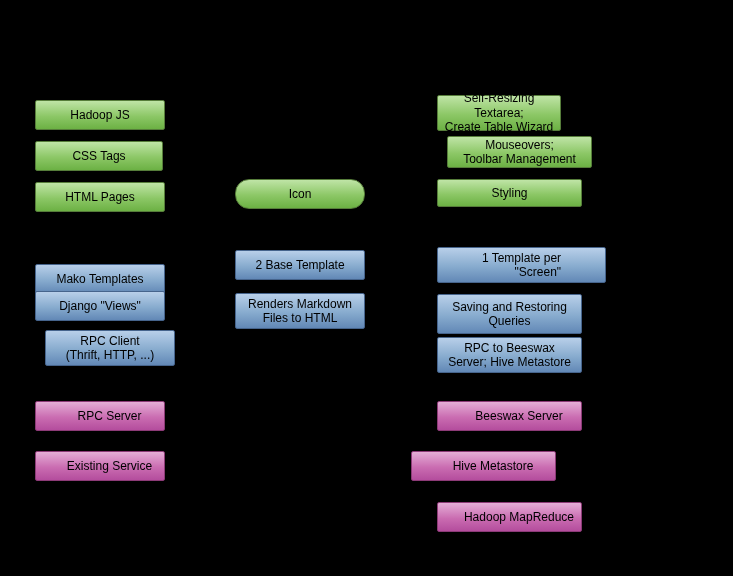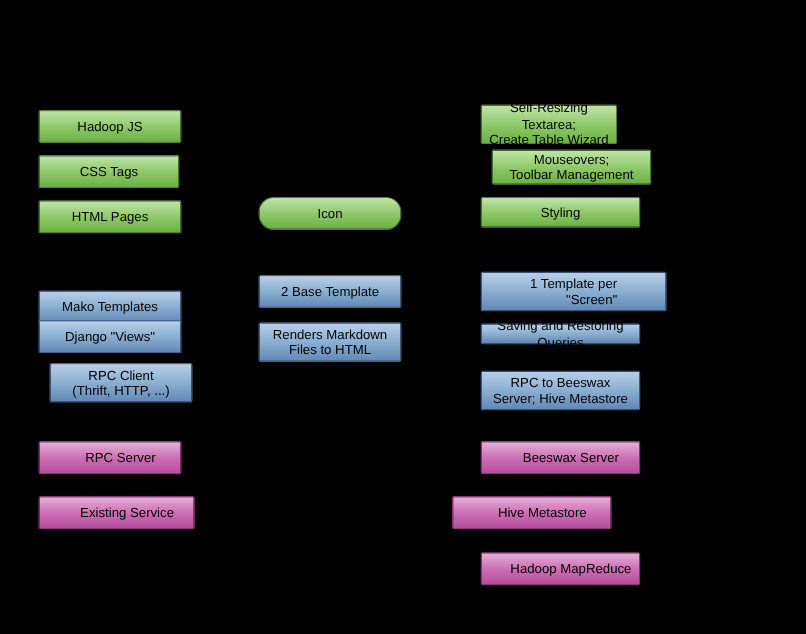--- a/index.html
+++ b/index.html
@@ -48,35 +48,35 @@
 <div class="canvas">
 
   <div class="node green" style="left:35px;  top:100px; width:130px; height:30px;">Hadoop JS</div>
   <div class="node green" style="left:35px;  top:141px; width:128px; height:30px;">CSS Tags</div>
   <div class="node green" style="left:35px;  top:182px; width:130px; height:30px;">HTML Pages</div>
   <div class="node blue" style="left:35px;  top:250px; width:130px; height:30px;margin-top:14px;">Mako Templates</div>
   <div class="node blue" style="left:35px;  top:291px; width:130px; height:30px;">Django "Views"</div>
   <div class="node blue" style="left:45px;  top:330px; width:130px; height:36px;">RPC Client
 (Thrift, HTTP, ...)</div>
   <div class="node magenta" style="left:35px;  top:401px; width:130px; height:30px;">RPC Server</div>
-  <div class="node magenta" style="left:35px;  top:451px; width:142px; height:30px;">Existing Service</div>
+  <div class="node magenta" style="left:35px;  top:451px; width:130px; height:30px;">Existing Service</div>
 
   <div class="node green" style="left:235px; top:179px; width:130px; height:30px;border-radius:14px;">Icon</div>
   <div class="node blue" style="left:235px; top:250px; width:130px; height:30px;">2 Base Template</div>
   <div class="node blue" style="left:235px; top:293px; width:130px; height:36px;">Renders Markdown
 Files to HTML</div>
 
   <div class="node green" style="left:437px; top:95px;  width:124px; height:36px;">Self-Resizing Textarea;
 Create Table Wizard</div>
   <div class="node green" style="left:437px; top:136px; width:145px; height:32px;margin-left:10px;">Mouseovers;
 Toolbar Management</div>
   <div class="node green" style="left:437px; top:179px; width:145px; height:28px;">Styling</div>
   <div class="node blue" style="left:437px; top:247px; width:169px; height:36px;text-align:right;">1 Template per
 "Screen"</div>
-  <div class="node blue" style="left:437px; top:294px; width:145px; height:19px;">Saving and Restoring
+  <div class="node blue" style="left:437px; top:294px; width:145px; height:40px;">Saving and Restoring
 Queries</div>
   <div class="node blue" style="left:437px; top:337px; width:145px; height:36px;">RPC to Beeswax
 Server; Hive Metastore</div>
   <div class="node magenta" style="left:437px; top:401px; width:145px; height:30px;">Beeswax Server</div>
   <div class="node magenta" style="left:411px; top:451px; width:145px; height:30px;">Hive Metastore</div>
   <div class="node magenta" style="left:437px; top:502px; width:145px; height:30px;">Hadoop MapReduce</div>
 
 </div>
 
 </body></html>

